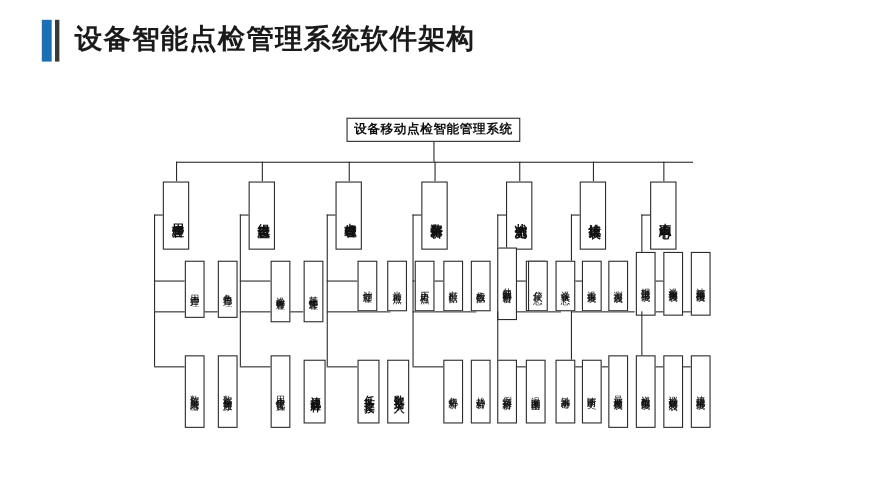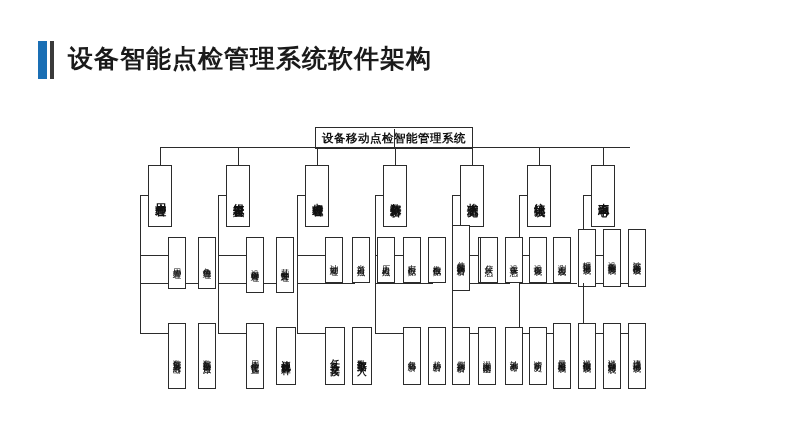--- a/index.html
+++ b/index.html
@@ -5,21 +5,21 @@
   html,body{margin:0;padding:0;}
   body{
     width:790px;height:444px;
     background:#ffffff;
     font-family:"Liberation Sans", sans-serif;
     overflow:hidden;
     position:relative;
   }
   
   .header{
-    position:absolute;left:0;top:36px;width:790px;height:50px;text-align:right;
+    position:absolute;left:0;top:13px;width:790px;height:50px;text-align:right;
   }
   .header-bar{
     position:absolute;left:38px;top:5px;width:9px;height:38px;
     background:#1a6fb5;
   }
   .header-bar2{
     position:absolute;left:50px;top:5px;width:4px;height:38px;
     background:#3a3a3a;
   }
   .header-title{
@@ -43,21 +43,20 @@
     justify-content:center;
     text-align:center;
     line-height:1.05;
   }
   
   .root{
     font-size:11.5px;
     font-weight:bold;
     letter-spacing:0.5px;
     padding:0 6px;
-    margin-top:20px;
   }
   
   .vert{
     writing-mode:vertical-rl;
     text-orientation:upright;
     letter-spacing:1px;
   }
   .lvl2{ font-size:11px; font-weight:bold; }
   .lvl3{ font-size:8.5px; }
   .lvl4{ font-size:8.5px; }

